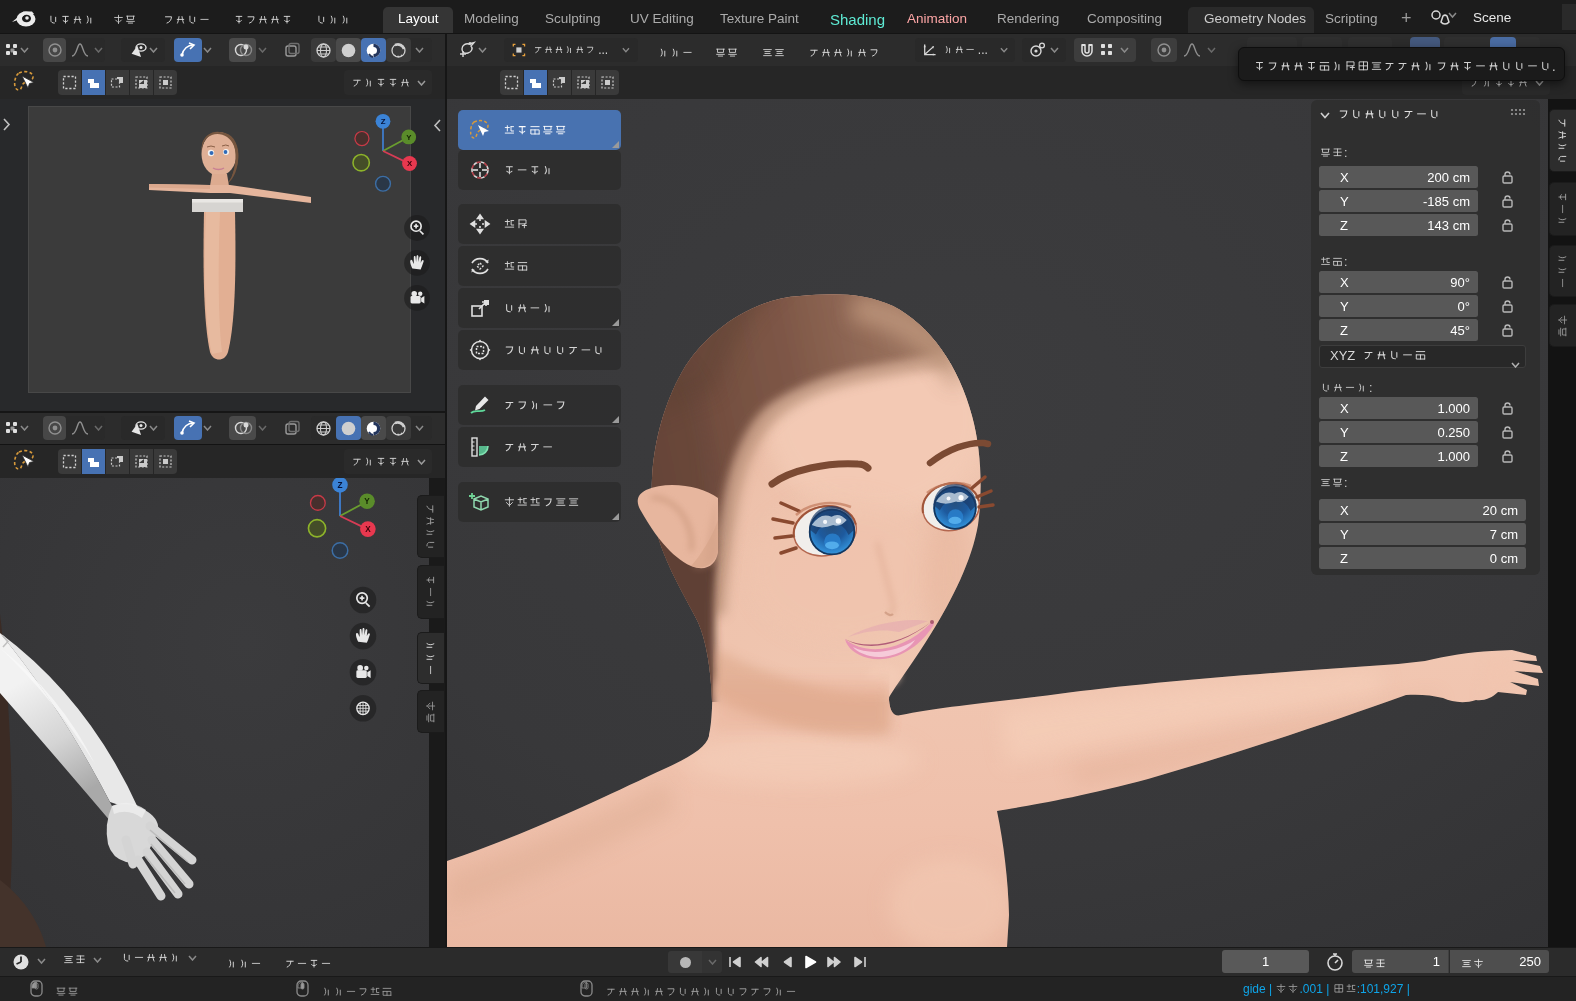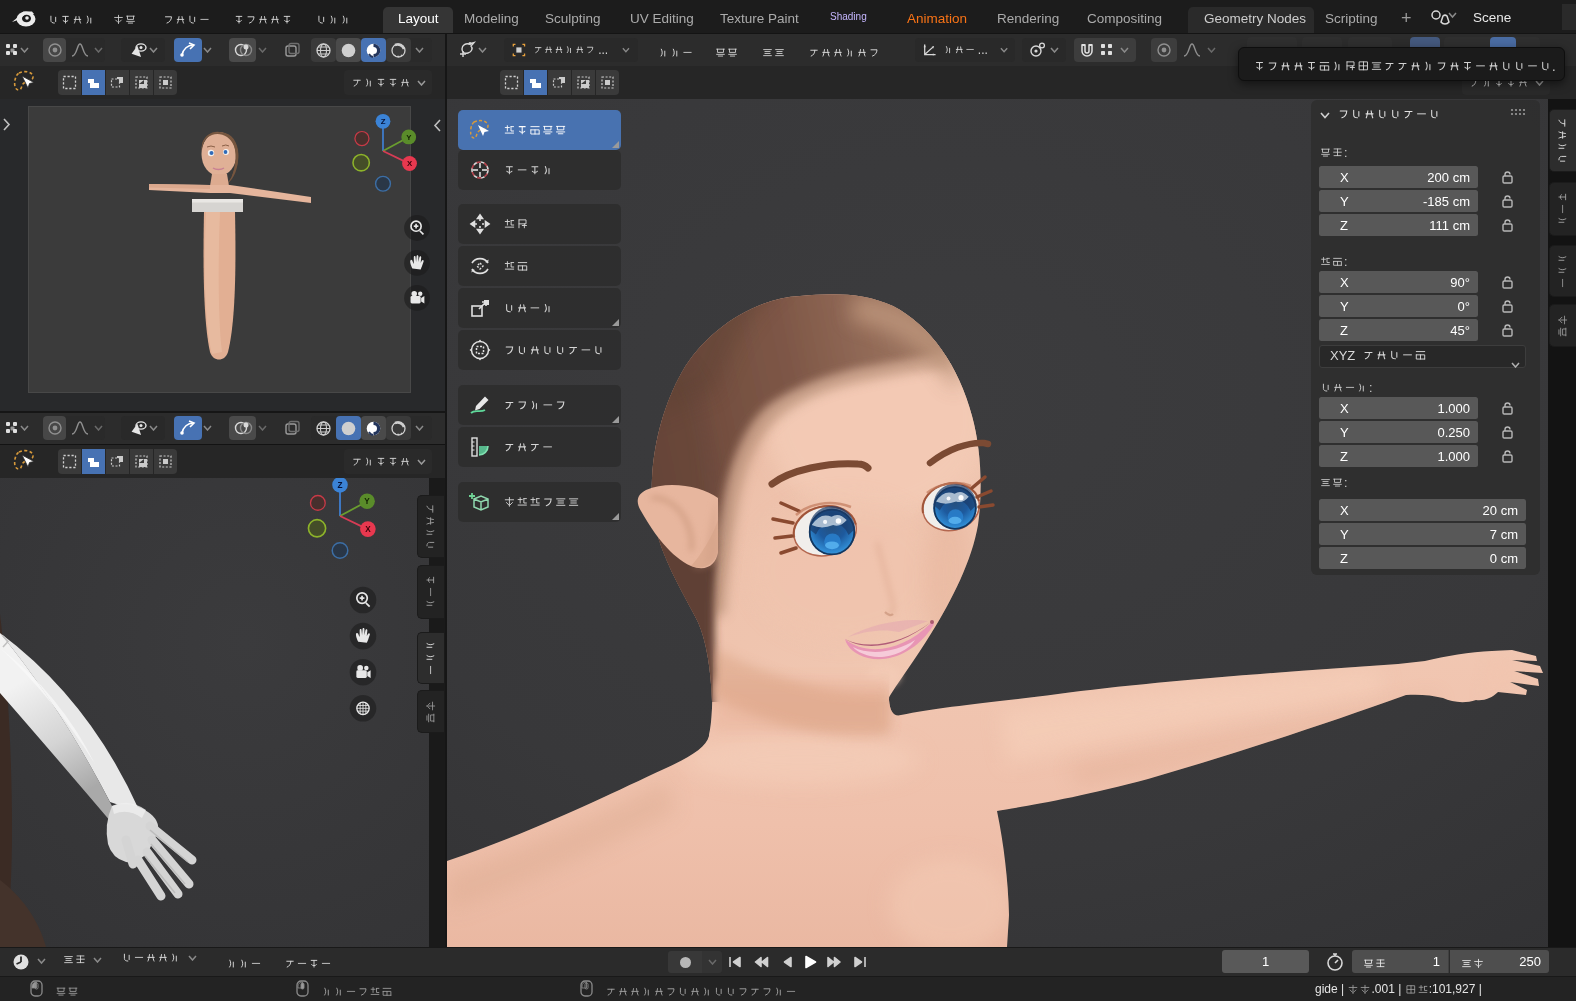--- a/index.html
+++ b/index.html
@@ -79,22 +79,22 @@
           <path d="M30 20 C42 44 42 66 28 84 M62 38 V84"></path>
         </g>
       </svg></div>
 <div class="abs" style="left:383px;top:7px;width:70px;height:27px;background:#353535;border-radius:5px 5px 0 0"></div>
 <div class="abs" style="left:1188px;top:7px;width:126px;height:27px;background:#2a2a2a;border-radius:5px 5px 0 0"></div>
 <div class="abs" style="left:398px;top:11px;font-size:13.5px;color:#ffffff">Layout</div>
 <div class="abs" style="left:464px;top:11px;font-size:13.5px;color:#ababab">Modeling</div>
 <div class="abs" style="left:545px;top:11px;font-size:13.5px;color:#ababab">Sculpting</div>
 <div class="abs" style="left:630px;top:11px;font-size:13.5px;color:#ababab">UV Editing</div>
 <div class="abs" style="left:720px;top:11px;font-size:13.5px;color:#ababab">Texture Paint</div>
-<div class="abs" style="left:830px;top:11px;font-size:10px;color:#c4b5fd">Shading</div>
-<div class="abs" style="left:907px;top:11px;font-size:13.5px;color:#f97316">Animation</div>
+<div class="abs" style="left:830px;top:11px;font-size:15px;color:#5eead4">Shading</div>
+<div class="abs" style="left:907px;top:11px;font-size:13.5px;color:#fca5a5">Animation</div>
 <div class="abs" style="left:997px;top:11px;font-size:13.5px;color:#ababab">Rendering</div>
 <div class="abs" style="left:1087px;top:11px;font-size:13.5px;color:#ababab">Compositing</div>
 <div class="abs" style="left:1204px;top:11px;font-size:13.5px;color:#cdcdcd">Geometry Nodes</div>
 <div class="abs" style="left:1325px;top:11px;font-size:13.5px;color:#ababab">Scripting</div>
 <div class="abs" style="left:1401px;top:8px;font-size:18px;color:#9a9a9a">+</div>
 <svg class="abs" style="left:1428px;top:8px" width="30" height="18" viewBox="0 0 30 18">
 <circle cx="8" cy="7" r="4" fill="none" stroke="#d8d8d8" stroke-width="1.5"></circle>
 <path d="M13 14 a5 5 0 0 0 8 0 l-2 -6 a3 3 0 0 0 -4 0 Z" fill="none" stroke="#d8d8d8" stroke-width="1.5"></path>
 <path d="M23 7 L26.5 11 L30 7" stroke="#8a8a8a" stroke-width="1.5" fill="none" transform="translate(-2 -2)"></path>
 </svg>
@@ -1192,21 +1192,21 @@
       </svg></div>
     <div class="abs" style="left:1319px;top:190px;width:159px;height:22px;background:#585858;border-radius:2.5px"></div>
     <div class="abs" style="left:1340px;top:194px;font-size:13px;color:#ffffff">Y</div>
     <div class="abs" style="left:1319px;top:194px;width:151px;text-align:right;font-size:13px;color:#ffffff">-185 cm</div>
     <div class="abs" style="left:1501px;top:194px"><svg width="13" height="14" viewBox="0 0 13 14">
         <rect x="2" y="6" width="9" height="7" rx="1.2" fill="none" stroke="#b8b8b8" stroke-width="1.4"></rect>
         <path d="M4 6 V4.5 A2.5 2.5 0 0 1 9 4.5" fill="none" stroke="#b8b8b8" stroke-width="1.4"></path>
       </svg></div>
     <div class="abs" style="left:1319px;top:214px;width:159px;height:22px;background:#585858;border-radius:2.5px"></div>
     <div class="abs" style="left:1340px;top:218px;font-size:13px;color:#ffffff">Z</div>
-    <div class="abs" style="left:1319px;top:218px;width:151px;text-align:right;font-size:13px;color:#ffffff">111 cm</div>
+    <div class="abs" style="left:1319px;top:218px;width:151px;text-align:right;font-size:13px;color:#ffffff">143 cm</div>
     <div class="abs" style="left:1501px;top:218px"><svg width="13" height="14" viewBox="0 0 13 14">
         <rect x="2" y="6" width="9" height="7" rx="1.2" fill="none" stroke="#b8b8b8" stroke-width="1.4"></rect>
         <path d="M4 6 V4.5 A2.5 2.5 0 0 1 9 4.5" fill="none" stroke="#b8b8b8" stroke-width="1.4"></path>
       </svg></div>
     <div class="abs" style="left:1319px;top:252px"><svg width="25" height="12" viewBox="0 0 200 100" style="display:inline-block;vertical-align:-1.8px;">
         <g transform="translate(5 0) scale(0.9)" stroke="#cccccc" stroke-width="8" fill="none" stroke-linecap="round" opacity="1.0">
           <path d="M14 30 H50 M32 14 V60 M14 78 H86 M64 22 H86 M64 22 V60 H86"></path>
         </g>
         <g transform="translate(105 0) scale(0.9)" stroke="#cccccc" stroke-width="8" fill="none" stroke-linecap="round" opacity="1.0">
           <path d="M14 22 H86 M14 50 H86 V86 M14 50 V86 H86 M50 50 V86"></path>
@@ -1628,21 +1628,21 @@
         <g transform="translate(1305 0) scale(0.9)" stroke="#9e9e9e" stroke-width="9" fill="none" stroke-linecap="round" opacity="1.0">
           <path d="M22 26 H78 C76 54 62 76 36 84"></path>
         </g>
         <g transform="translate(1405 0) scale(0.9)" stroke="#9e9e9e" stroke-width="9" fill="none" stroke-linecap="round" opacity="1.0">
           <path d="M30 20 C42 44 42 66 28 84 M62 38 V84"></path>
         </g>
         <g transform="translate(1505 0) scale(0.9)" stroke="#9e9e9e" stroke-width="8" fill="none" stroke-linecap="round" opacity="1.0">
           <path d="M16 50 H84"></path>
         </g>
       </svg></div>
-    <div class="abs" style="left:1315px;top:982px;display:flex;align-items:flex-end;font-size:12px;color:#e5e5e5">
+    <div class="abs" style="left:1243px;top:982px;display:flex;align-items:center;font-size:12px;color:#0ea5e9">
 <span>gide&nbsp;|&nbsp;</span>
       <svg width="24" height="12" viewBox="0 0 200 100" style="display:inline-block;vertical-align:-1.7px;">
         <g transform="translate(5 0) scale(0.9)" stroke="#9e9e9e" stroke-width="8" fill="none" stroke-linecap="round" opacity="1.0">
           <path d="M50 12 V88 M14 32 H86 M24 56 L44 76 M76 56 L56 76"></path>
         </g>
         <g transform="translate(105 0) scale(0.9)" stroke="#9e9e9e" stroke-width="8" fill="none" stroke-linecap="round" opacity="1.0">
           <path d="M50 12 V88 M14 32 H86 M24 56 L44 76 M76 56 L56 76"></path>
         </g>
       </svg>
       <span>.001&nbsp;|&nbsp;</span>

